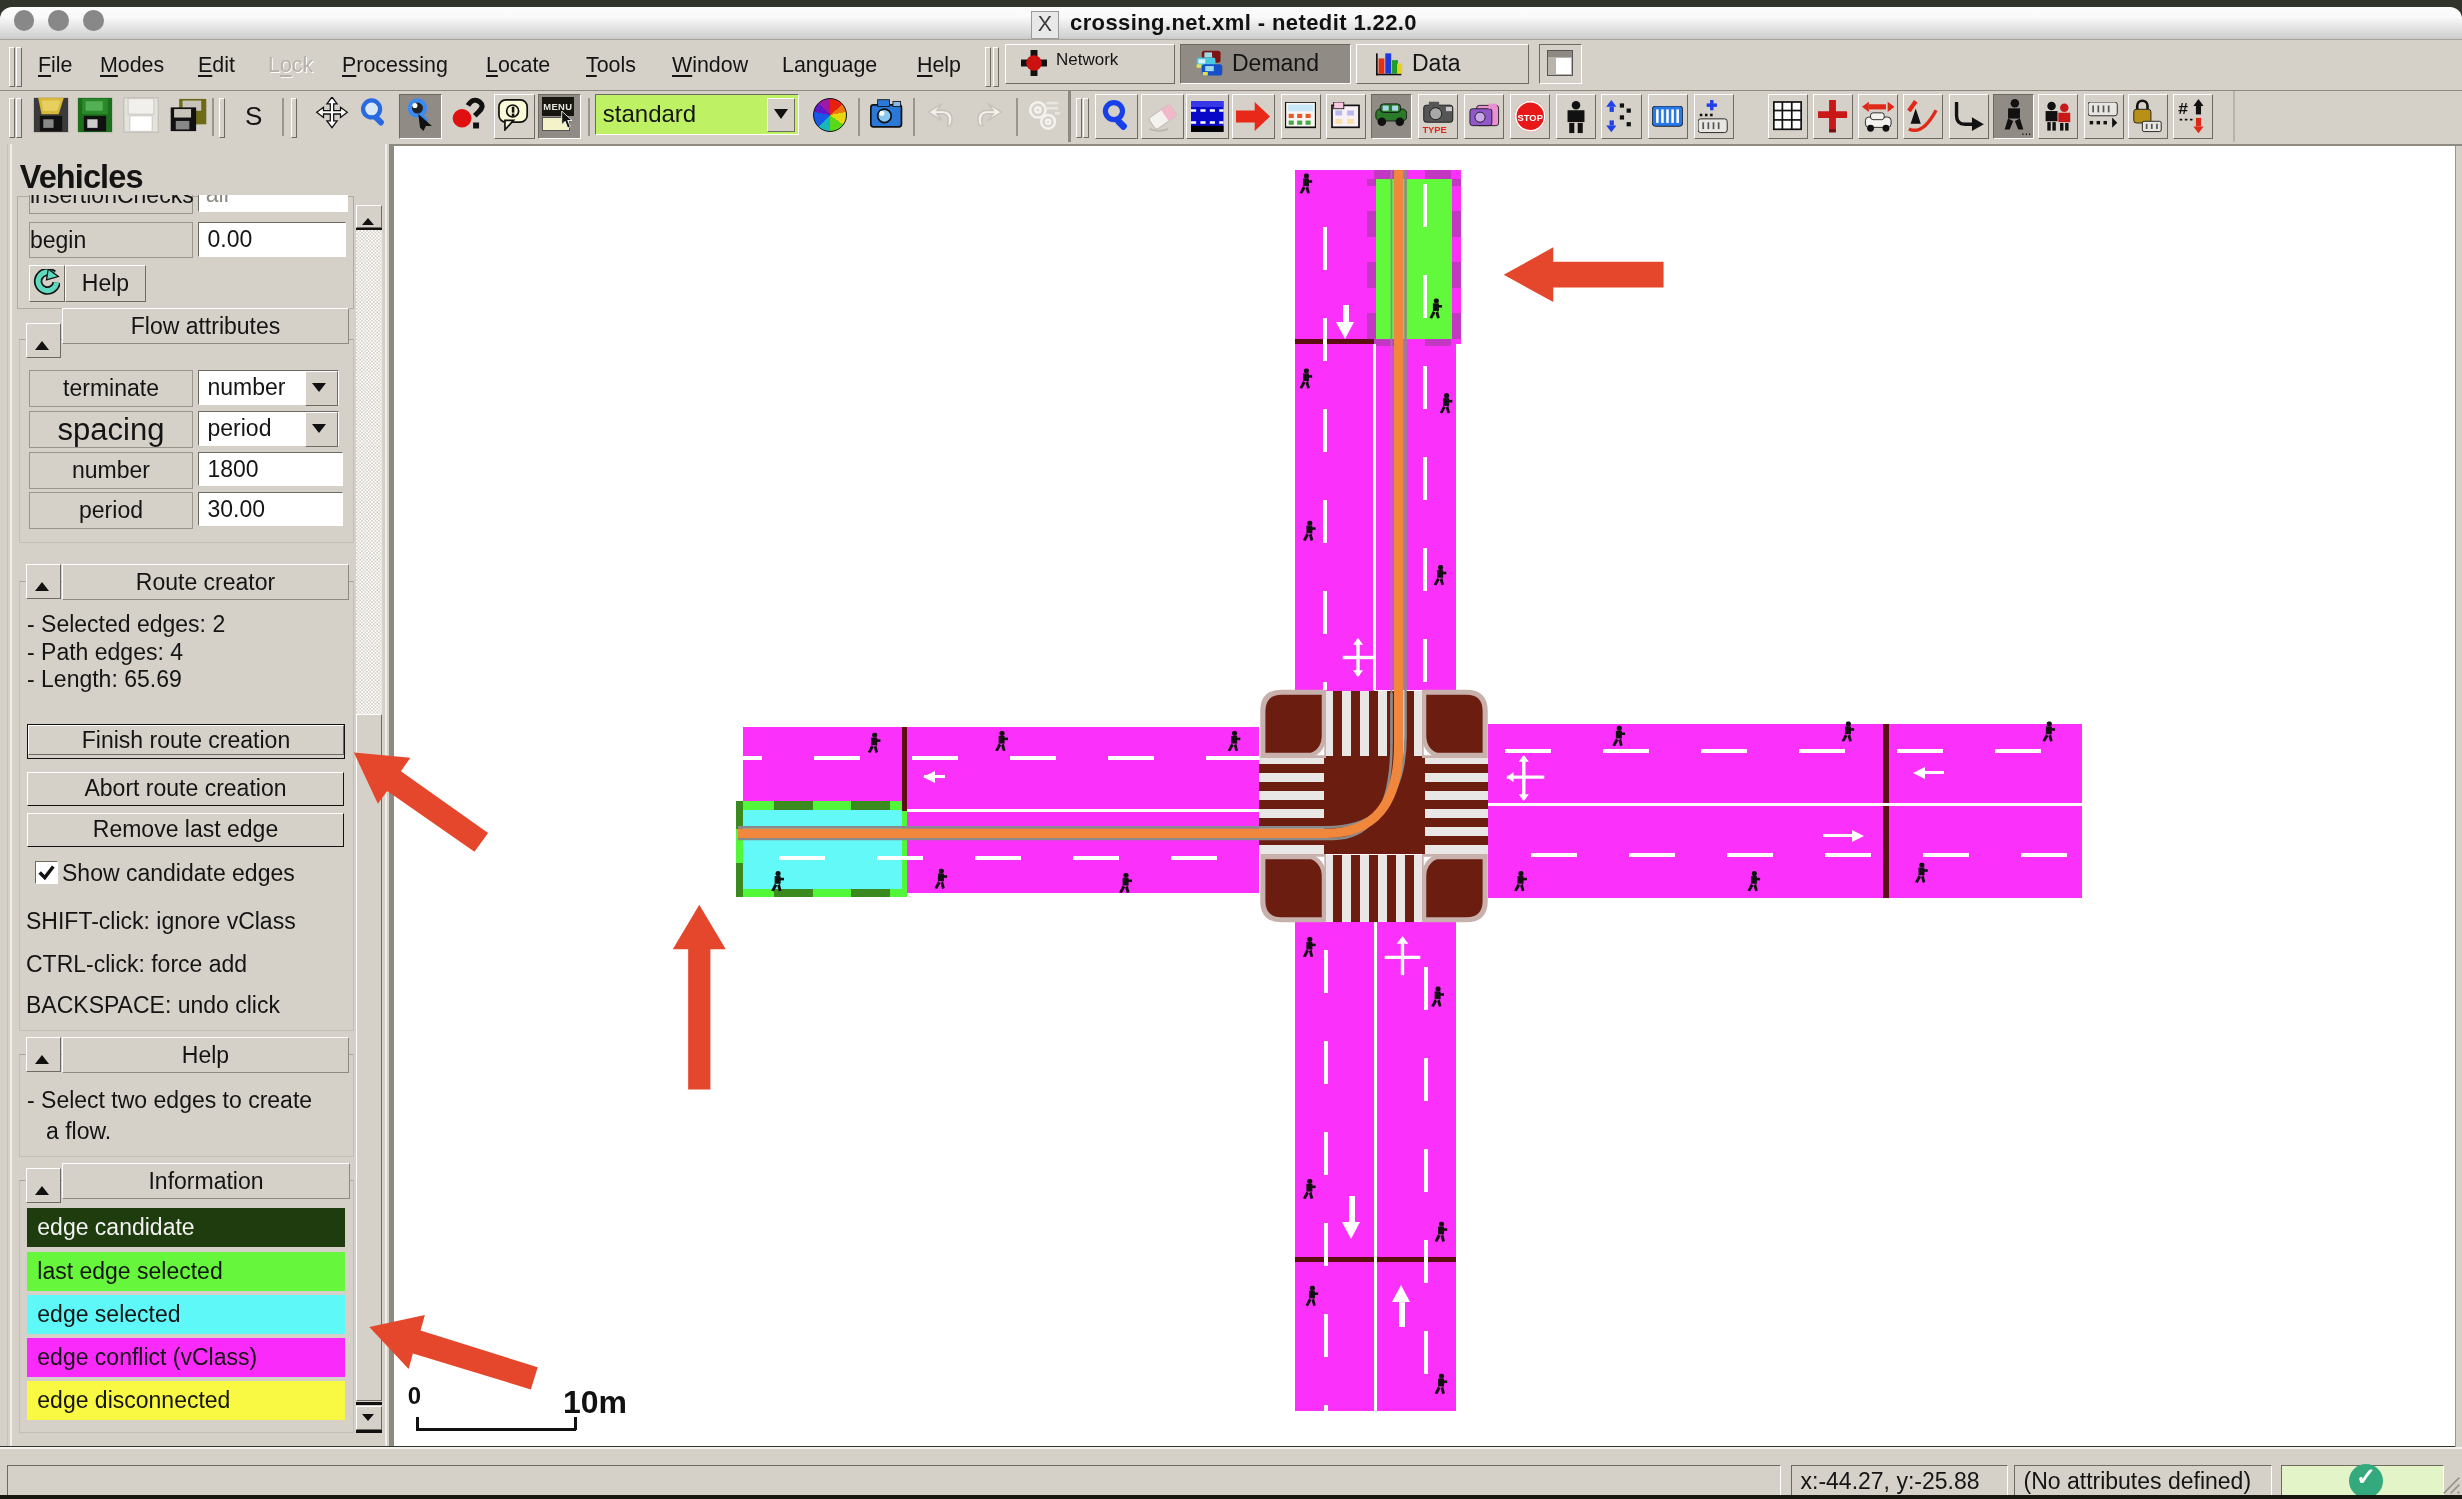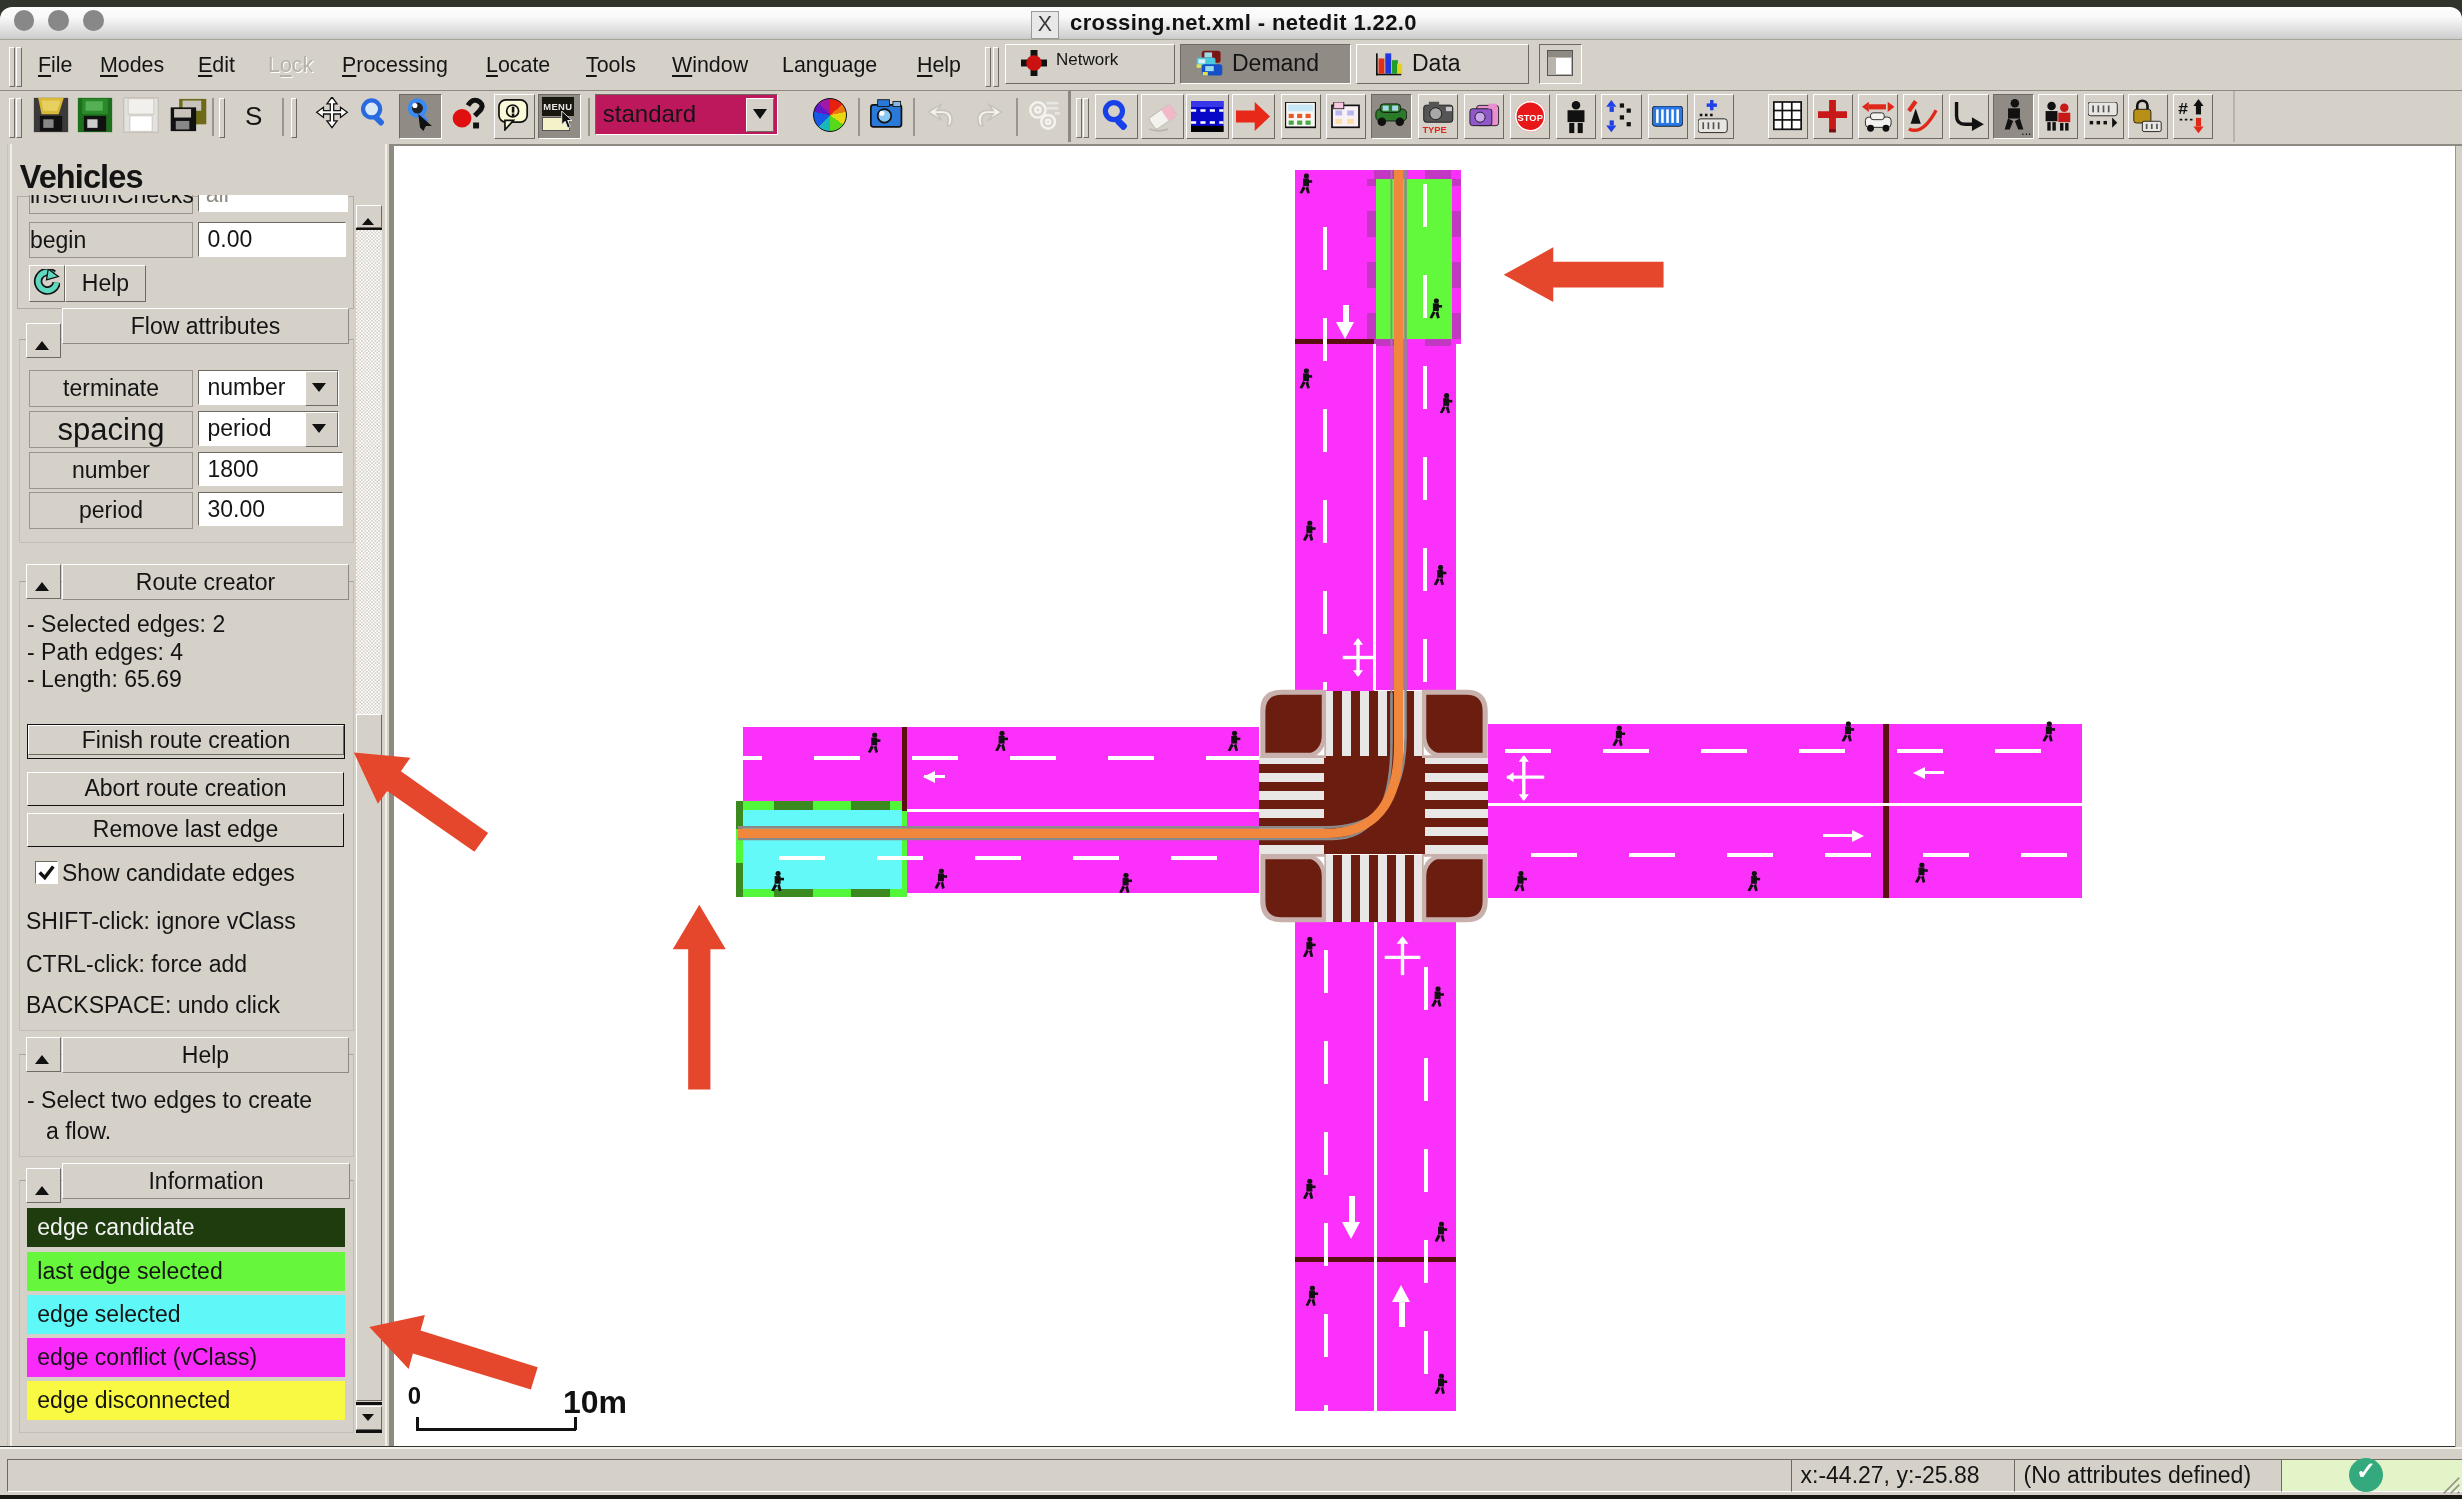--- a/index.html
+++ b/index.html
@@ -15,21 +15,21 @@
 #menubar{left:0;top:39px;width:2462px;height:50px;background:#d5d1c9;border-top:0.9px solid #a8a49c;border-bottom:1.7px solid #8e8a82;}
 .mitem{top:13px;font-size:21.4px;color:#141414;}
 .mitem u{text-decoration-thickness:1.7px;text-underline-offset:3.4px;}
 #toolbar{left:0;top:91px;width:2462px;height:53px;background:#d5d1c9;border-bottom:1.7px solid #8e8a82;}
 .grip{width:4.3px;top:6.8px;height:38px;border-style:solid;border-width:1.7px;border-color:#ffffff #6e6a62 #6e6a62 #ffffff;background:#d5d1c9;}
 .tsep{width:1.7px;top:6.8px;height:38px;background:#9a968e;}
 #panel{left:0;top:144px;width:392px;height:1302px;background:#d5d1c9;}
 #canvas{left:392px;top:144px;width:2071px;height:1302px;background:#ffffff;border-left:2.6px solid #8e8a82;border-top:2.6px solid #8e8a82;box-sizing:border-box;}
 #statusbar{left:0;top:1447px;width:2462px;height:48px;background:#d5d1c9;border-top:2.6px solid #f5f3ef;}
 #botline{left:0;top:1495px;width:2462px;height:5.1px;background:#17170f;}
-.sbox{top:10px;height:31px;border-style:solid;border-width:1.7px;border-color:#6e6a62 #ffffff #ffffff #6e6a62;background:#d5d1c9;padding-left:40px;}
+.sbox{top:16px;height:31px;border-style:solid;border-width:1.7px;border-color:#6e6a62 #ffffff #ffffff #6e6a62;background:#d5d1c9;}
 .road{background:#fb31fb;}
 .dashh{background:repeating-linear-gradient(90deg,#ffffff 0 46px,rgba(0,0,0,0) 46px 98px);}
 .dashv{background:repeating-linear-gradient(180deg,#ffffff 0 43px,rgba(0,0,0,0) 43px 91px);}
 .gdash{background:repeating-linear-gradient(90deg,#52f73a 0 38px,#3a8a20 38px 77px);}
 .gdashv{background:repeating-linear-gradient(0deg,#3a8a20 0 34px,#52f73a 34px 68px);}
 .pdashh{background:repeating-linear-gradient(90deg,#c238c2 0 26px,#fb31fb 26px 51px);}
 .pdashv{background:repeating-linear-gradient(0deg,#c238c2 0 26px,#fb31fb 26px 51px);}
 </style>
 </head>
 <body>
@@ -162,21 +162,21 @@
       </svg>
   </div>
   <div class="abs" style="left:538px;top:3.4px;width:41px;height:43px;border-style:solid;border-width:1.7px;border-color:#6e6a62 #ffffff #ffffff #6e6a62;background:#908c85;">
     <div class="abs" style="left:2.6px;top:1.7px;width:32.5px;height:19px;background:#17170f;color:#e8e6e0;font-size:9.4px;font-weight:bold;text-align:center;line-height:19px;letter-spacing:0.4px;">MENU</div>
     <div class="abs" style="left:3.4px;top:22px;width:26px;height:12px;background:#f4f2c8;border:0.9px solid #555;"></div>
     <svg class="abs" style="left:20.5px;top:15.4px;" width="13.7" height="19" viewBox="0 0 16 22">
         <polygon points="2,0 2,16 6,12 9,20 12,18 9,11 14,11" fill="#111" stroke="#fff" stroke-width="1"></polygon>
       </svg>
   </div>
   <div class="abs tsep" style="left:588px;"></div>
-  <div class="abs" style="left:595px;top:3.4px;width:183px;height:41px;border-style:solid;border-width:1.7px;border-color:#6e6a62 #fff #fff #6e6a62;background:#be185d;box-sizing:border-box;">
+  <div class="abs" style="left:595px;top:3.4px;width:204px;height:41px;border-style:solid;border-width:1.7px;border-color:#6e6a62 #fff #fff #6e6a62;background:#bef264;box-sizing:border-box;">
     <div class="abs" style="left:6.8px;top:5.1px;font-size:24px;color:#141414;">standard</div>
     <div class="abs raised" style="right:2.6px;top:2.6px;width:26px;height:32.5px;">
         <div class="abs" style="left:5.1px;top:10.3px;width:0;height:0;border:7.7px solid transparent;border-top:10.3px solid #111;"></div>
       </div>
   </div>
   <div class="abs" style="left:813px;top:6.8px;width:34px;height:34px;border-radius:50%;background:conic-gradient(#e82010 0 14%,#e87810 14% 22%,#e8d810 22% 35%,#58d818 35% 50%,#18b8b8 50% 62%,#1858e8 62% 78%,#6018c8 78% 88%,#a018a8 88% 100%);border:1.7px solid #111;box-sizing:border-box;"></div>
   <div class="abs tsep" style="left:858px;"></div>
   <svg class="abs" style="left:869px;top:6.8px;" width="36" height="34" viewBox="0 0 42 40">
       <rect x="2" y="8" width="36" height="26" rx="3" fill="#2a78d8" stroke="#111" stroke-width="2"></rect>
       <rect x="10" y="2" width="14" height="8" fill="#2a78d8" stroke="#111"></rect>

